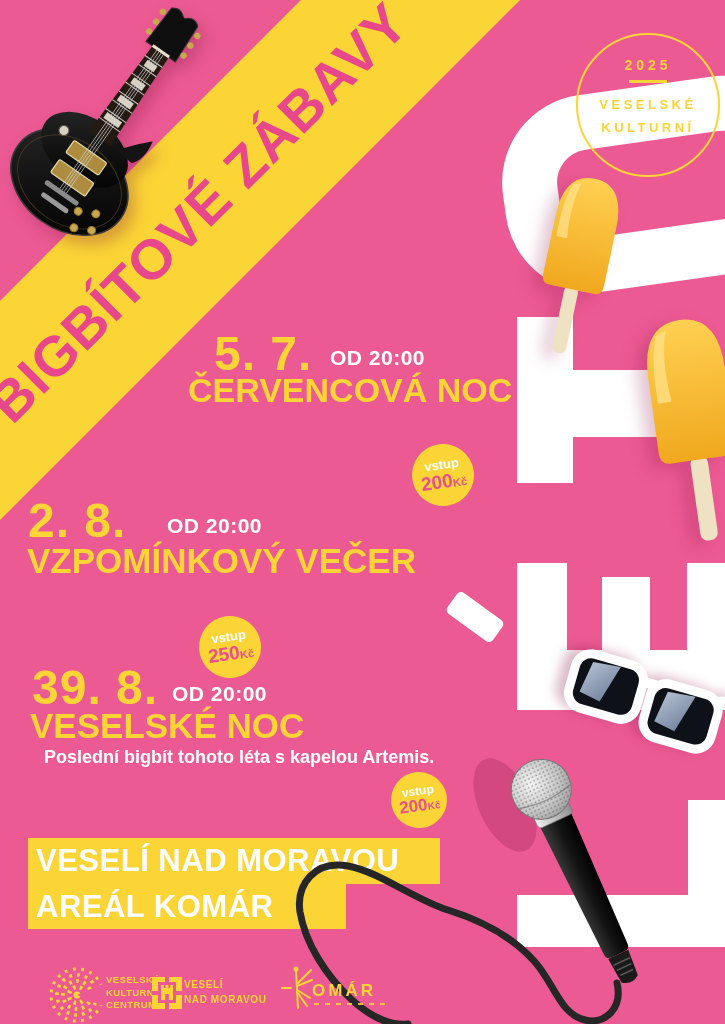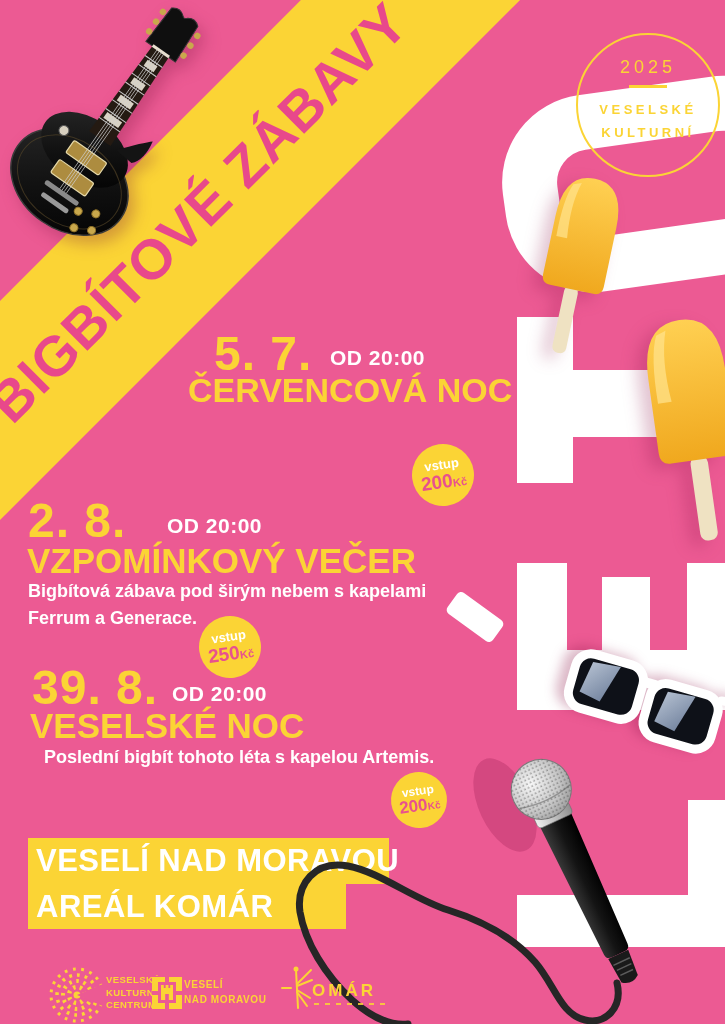--- a/index.html
+++ b/index.html
@@ -23,21 +23,21 @@
   .l-foot{left:688px;top:800px;width:45px;height:100px;}
 
   
   .banner{position:absolute;left:-252px;top:135px;width:900px;height:155px;background:#FBD435;
           transform:rotate(-45deg);z-index:2;display:flex;align-items:center;justify-content:center;}
   .banner-text{font-size:56px;font-weight:700;letter-spacing:1px;color:#E8488B;white-space:nowrap;}
 
   
   .year-badge{position:absolute;left:576px;top:33px;width:144px;height:144px;border:2px solid #FBD435;
               border-radius:50%;z-index:4;text-align:center;padding-top:22px;}
-  .year-badge .year{font-size:18px;font-weight:400;letter-spacing:4px;color:#FBD435;}
+  .year-badge .year{font-size:14px;font-weight:700;letter-spacing:4px;color:#FBD435;}
   .year-badge .divider{width:38px;height:3px;background:#FBD435;margin:7px auto 10px auto;}
   .year-badge .org{font-size:13px;font-weight:700;letter-spacing:3.5px;color:#FBD435;line-height:23px;}
 
   
   .ev-date{position:absolute;font-size:48px;font-weight:700;letter-spacing:1px;color:#FBD435;z-index:5;white-space:nowrap;}
   .ev-time{position:absolute;font-size:21px;font-weight:700;letter-spacing:.5px;color:#fff;z-index:5;white-space:nowrap;}
   .ev-title{position:absolute;font-size:35px;font-weight:700;letter-spacing:0;color:#FBD435;z-index:5;white-space:nowrap;}
   .ev-desc{position:absolute;font-size:18px;font-weight:700;color:#fff;line-height:27px;z-index:5;}
   .e1-date{left:190px;top:326px;margin-left:24px;}  .e1-time{left:330px;top:346px;}
   .e1-title{left:188px;top:371px;font-size:34px;}
@@ -56,21 +56,21 @@
   .price-badge .vstup{font-size:13px;font-weight:700;color:#fff;}
   .price-badge .num{font-size:19px;font-weight:700;color:#E8518E;}
   .price-badge .cur{font-size:11px;font-weight:700;color:#E8518E;}
   .badge1{left:412px;top:444px;width:62px;height:62px;}
   .badge2{left:199px;top:616px;width:62px;height:62px;}
   .badge3{left:391px;top:772px;width:56px;height:56px;}
   .badge3 .vstup{font-size:12px;} .badge3 .num{font-size:17px;} .badge3 .cur{font-size:10px;}
 
   
   .venue-box{position:absolute;background:#FBD435;z-index:7;display:flex;align-items:center;}
-  .venue-box1{left:28px;top:838px;width:361px;height:46px;}
+  .venue-box1{left:28px;top:838px;width:412px;height:46px;}
   .venue-box2{left:28px;top:884px;width:318px;height:45px;}
   .venue-text{font-size:31px;font-weight:700;letter-spacing:.5px;color:#fff;padding-left:8px;white-space:nowrap;}
 
   
   .guitar-svg{position:absolute;left:0;top:0;z-index:3;filter:drop-shadow(6px 8px 8px rgba(120,15,60,.30));}
   .pops-svg{position:absolute;left:520px;top:150px;z-index:4;filter:drop-shadow(-10px 6px 8px rgba(140,20,70,.25));}
   .sun-svg{position:absolute;left:540px;top:598px;z-index:6;filter:drop-shadow(-8px -4px 6px rgba(140,20,70,.30));}
   .mic-svg{position:absolute;left:0;top:0;z-index:8;pointer-events:none;}
 
   
@@ -202,24 +202,20 @@
   <div class="ev-time e1-time">OD 20:00</div>
   <div class="ev-title e1-title">ČERVENCOVÁ NOC</div>
   <div class="price-badge badge1">
     <span class="vstup">vstup</span>
     <span><span class="num">200</span><span class="cur">Kč</span></span>
   </div>
 
   <div class="ev-date e2-date">2. 8.</div>
   <div class="ev-time e2-time">OD 20:00</div>
   <div class="ev-title e2-title">VZPOMÍNKOVÝ VEČER</div>
-  <div class="ev-desc e2-desc">
-    <span style="display:block">Bigbítová zábava pod širým nebem s kapelami</span>
-    <span>Ferrum a Generace.</span>
-  </div>
   <div class="price-badge badge2">
     <span class="vstup">vstup</span>
     <span><span class="num">250</span><span class="cur">Kč</span></span>
   </div>
 
   <div class="ev-date e3-date">39. 8.</div>
   <div class="ev-time e3-time">OD 20:00</div>
   <div class="ev-title e3-title">VESELSKÉ NOC</div>
   <div class="ev-desc e3-desc">
     <span>Poslední bigbít tohoto léta s kapelou Artemis.</span>

